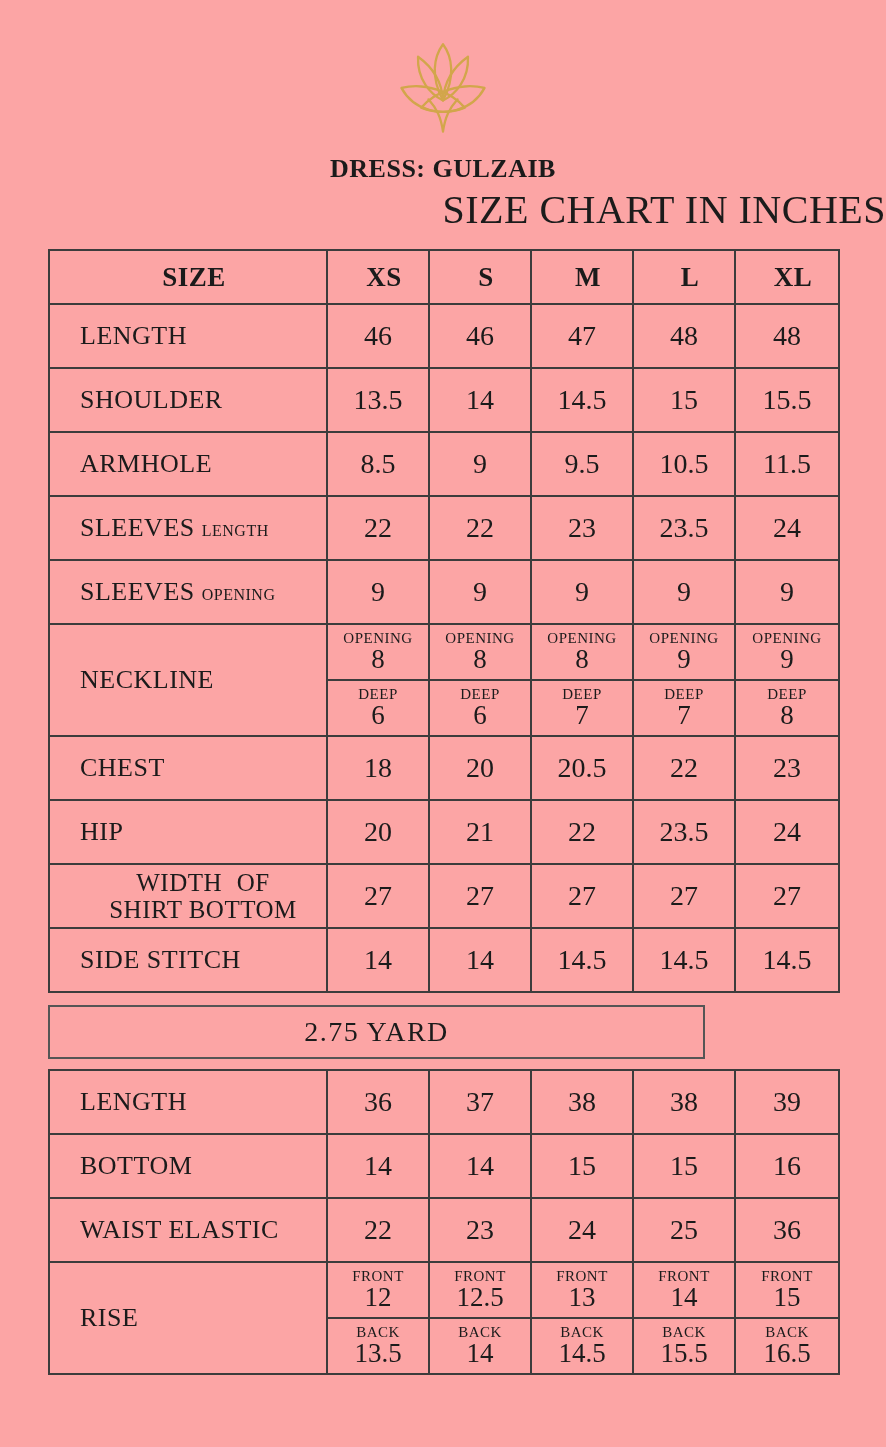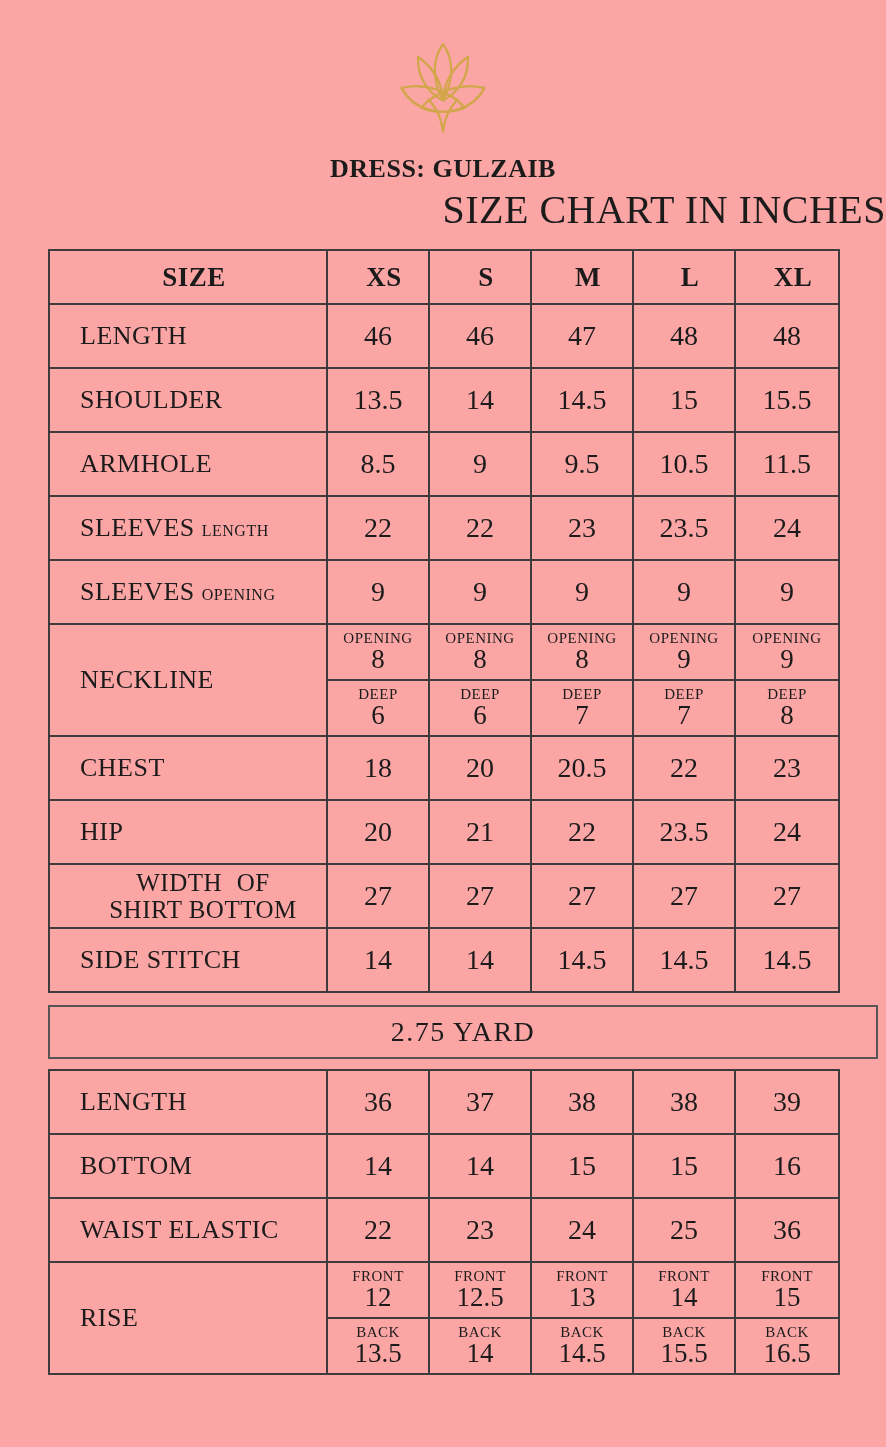--- a/index.html
+++ b/index.html
@@ -79,21 +79,21 @@
 
   .section-title {
     text-align: center;
     font-size: 40px;
     font-weight: 700;
     letter-spacing: 0.5px;
   }
   .dupatta-title { margin-top: 30px; }
   .dupatta-box {
     margin: 12px auto 0 48px;
-    width: 830px;
+    width: 657px;
     height: 54px;
     border: 2px solid #555555;
     display: flex;
     align-items: center;
     justify-content: center;
     font-size: 28px;
     letter-spacing: 1.5px;
   }
   .trouser-title { margin-top: 26px; }
   table.chart.trouser { margin-top: 10px; }

